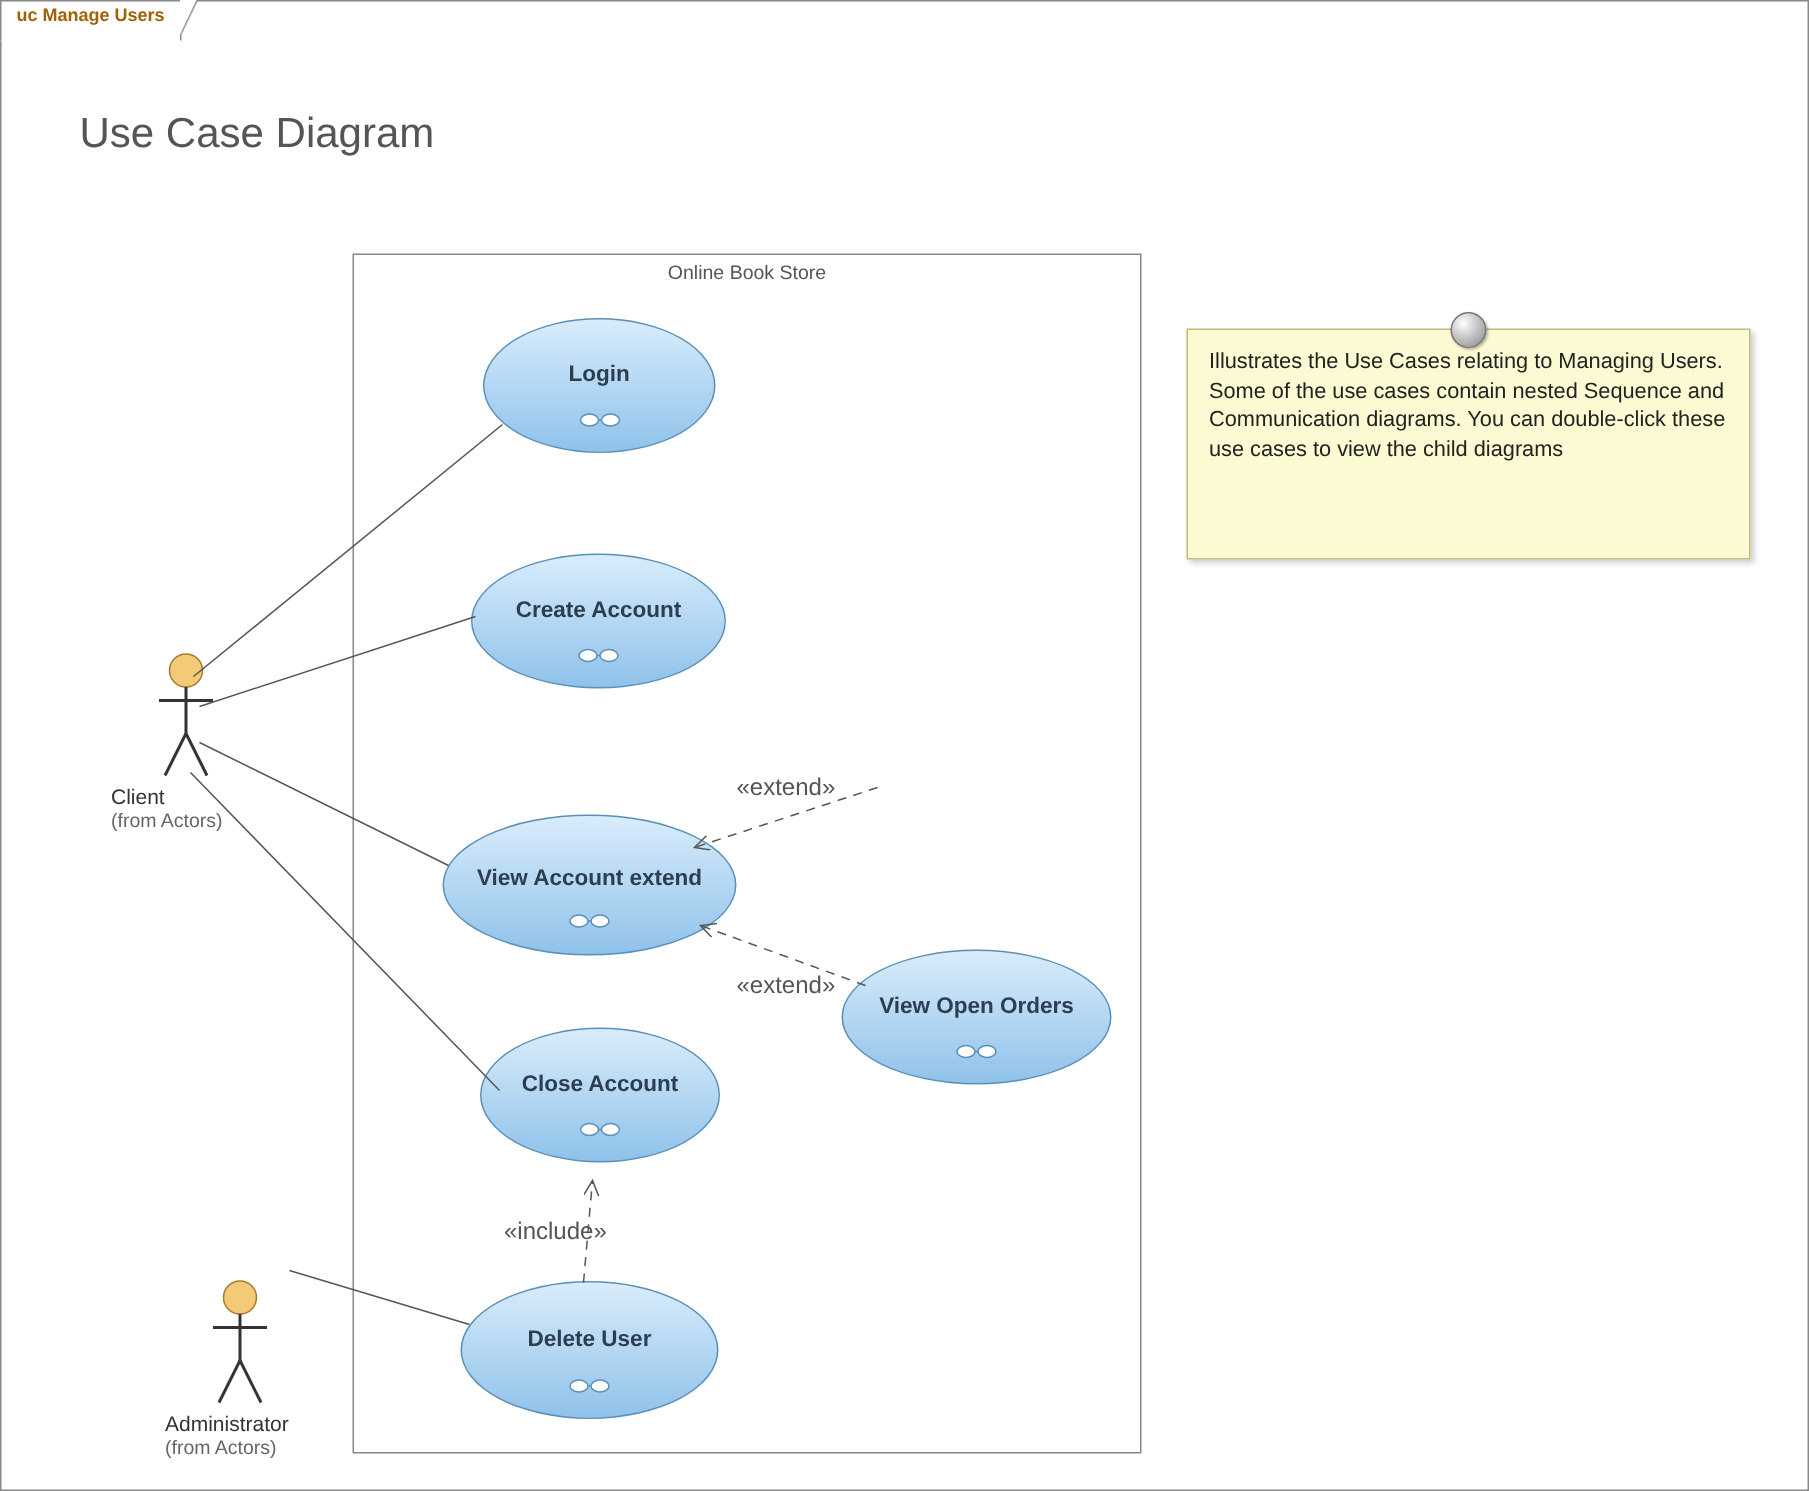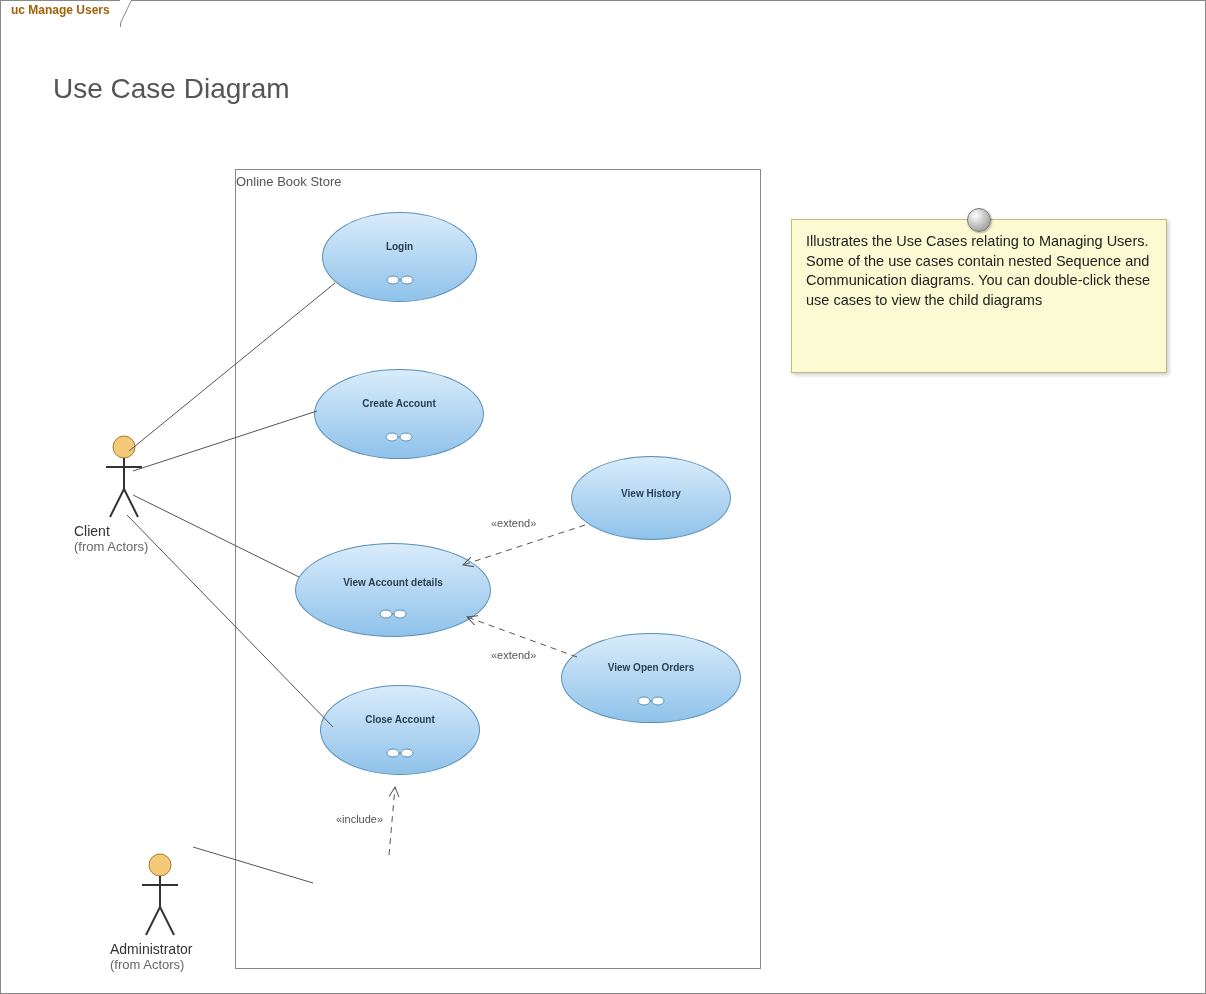--- a/index.html
+++ b/index.html
@@ -1,33 +1,33 @@
 <!DOCTYPE html>
 <html><head>
 <meta charset="utf-8">
 <style>
   html,body{margin:0;padding:0;background:#fff;font-family:"Segoe UI",Arial,sans-serif;color:#333}
   .frame{position:relative;width:1206px;height:994px;border:1px solid #888;box-sizing:border-box;background:#fff}
   .tab{position:absolute;left:-1px;top:-1px;height:22px;border:1px solid #888;border-bottom:none;background:#fff;padding:2px 10px;font-size:12px;font-weight:bold;color:#a16207}
   .tab:after{content:"";position:absolute;right:-11px;top:-1px;width:0;height:0;border-left:11px solid #fff;border-top:0 solid transparent;border-bottom:23px solid transparent;filter:drop-shadow(1px 0 0 #888)}
   .title{position:absolute;left:52px;top:72px;font-size:28px;color:#555}
   .system{position:absolute;left:234px;top:168px;width:524px;height:798px;border:1px solid #888;background:#fff}
-  .system-label{position:absolute;top:4px;width:100%;font-size:13px;color:#555}
+  .system-label{position:absolute;top:4px;width:100%;text-align:center;font-size:13px;color:#555}
   .actor{position:absolute;width:100px;}
   .actor svg{display:block;margin:0 auto}
   .actor .name{font-size:14px;color:#333;margin-top:2px}
   .actor .from{font-size:13px;color:#666}
   .usecase{position:absolute;border-radius:50%;background:linear-gradient(#d9ecfb,#8fc2ea);border:1px solid #5a8fb8;text-align:center;box-shadow:inset 0 0 0 0 rgba(0,0,0,0)}
-  .usecase .uclabel{position:absolute;width:100%;top:32%;font-size:10px;font-weight:bold;color:#2c3e50}
+  .usecase .uclabel{position:absolute;width:100%;top:32%;font-size:15px;font-weight:bold;color:#2c3e50}
   .usecase .uclabel.small{top:36%}
   .glasses{position:absolute;left:50%;transform:translateX(-50%);bottom:18%;}
   .note{position:absolute;left:790px;top:218px;width:376px;height:154px;background:#fbfad2;border:1px solid #bdbb7f;box-shadow:2px 2px 4px rgba(0,0,0,0.2);padding:12px 14px;font-size:14.5px;line-height:1.35;color:#222;box-sizing:border-box}
   .pin{position:absolute;left:50%;top:-12px;transform:translateX(-50%);width:22px;height:22px;border-radius:50%;background:radial-gradient(circle at 35% 30%,#fff,#ccc 40%,#888);border:1px solid #777;box-shadow:1px 1px 2px rgba(0,0,0,0.3)}
   svg.overlay{position:absolute;left:0;top:0;pointer-events:none}
-  .rel-label{position:absolute;font-size:11px;color:#555}
+  .rel-label{position:absolute;font-size:16px;color:#555}
 </style>
 </head>
 <body>
 
 <div class="frame">
   <div class="tab">
     <span>uc Manage Users</span>
   </div>
 
   <div class="title">Use Case Diagram</div>
@@ -72,41 +72,46 @@
   <div class="usecase" style="left:313px;top:368px;width:168px;height:88px">
     <div class="uclabel">Create Account</div>
     <svg class="glasses" width="30" height="10">
         <ellipse cx="8" cy="5" rx="6" ry="4" fill="#fff" stroke="#5a8fb8"></ellipse>
         <ellipse cx="22" cy="5" rx="6" ry="4" fill="#fff" stroke="#5a8fb8"></ellipse>
         <line x1="14" y1="5" x2="16" y2="5" stroke="#5a8fb8"></line>
       </svg>
   </div>
 
   <div class="usecase" style="left:294px;top:542px;width:194px;height:92px">
-    <div class="uclabel small">View Account details</div>
+    <div class="uclabel small">View Account extend</div>
     <svg class="glasses" width="30" height="10">
         <ellipse cx="8" cy="5" rx="6" ry="4" fill="#fff" stroke="#5a8fb8"></ellipse>
         <ellipse cx="22" cy="5" rx="6" ry="4" fill="#fff" stroke="#5a8fb8"></ellipse>
         <line x1="14" y1="5" x2="16" y2="5" stroke="#5a8fb8"></line>
       </svg>
   </div>
 
   <div class="usecase" style="left:319px;top:684px;width:158px;height:88px">
     <div class="uclabel">Close Account</div>
     <svg class="glasses" width="30" height="10">
         <ellipse cx="8" cy="5" rx="6" ry="4" fill="#fff" stroke="#5a8fb8"></ellipse>
         <ellipse cx="22" cy="5" rx="6" ry="4" fill="#fff" stroke="#5a8fb8"></ellipse>
         <line x1="14" y1="5" x2="16" y2="5" stroke="#5a8fb8"></line>
       </svg>
   </div>
 
+  <div class="usecase" style="left:306px;top:853px;width:170px;height:90px">
+    <div class="uclabel">Delete User</div>
+    <svg class="glasses" width="30" height="10">
+        <ellipse cx="8" cy="5" rx="6" ry="4" fill="#fff" stroke="#5a8fb8"></ellipse>
+        <ellipse cx="22" cy="5" rx="6" ry="4" fill="#fff" stroke="#5a8fb8"></ellipse>
+        <line x1="14" y1="5" x2="16" y2="5" stroke="#5a8fb8"></line>
+      </svg>
+  </div>
 
-  <div class="usecase" style="left:570px;top:455px;width:158px;height:82px">
-    <div class="uclabel" style="top:38%">View History</div>
-  </div>
 
   <div class="usecase" style="left:560px;top:632px;width:178px;height:88px">
     <div class="uclabel">View Open Orders</div>
     <svg class="glasses" width="30" height="10">
         <ellipse cx="8" cy="5" rx="6" ry="4" fill="#fff" stroke="#5a8fb8"></ellipse>
         <ellipse cx="22" cy="5" rx="6" ry="4" fill="#fff" stroke="#5a8fb8"></ellipse>
         <line x1="14" y1="5" x2="16" y2="5" stroke="#5a8fb8"></line>
       </svg>
   </div>
 

